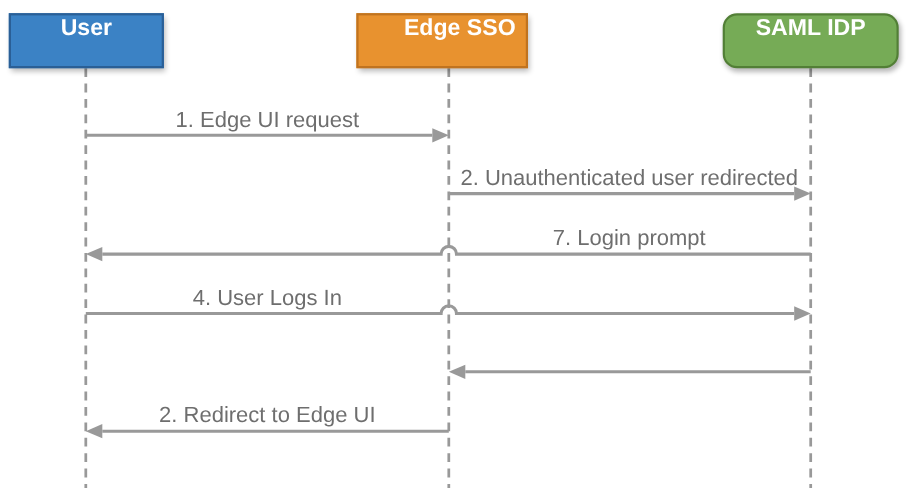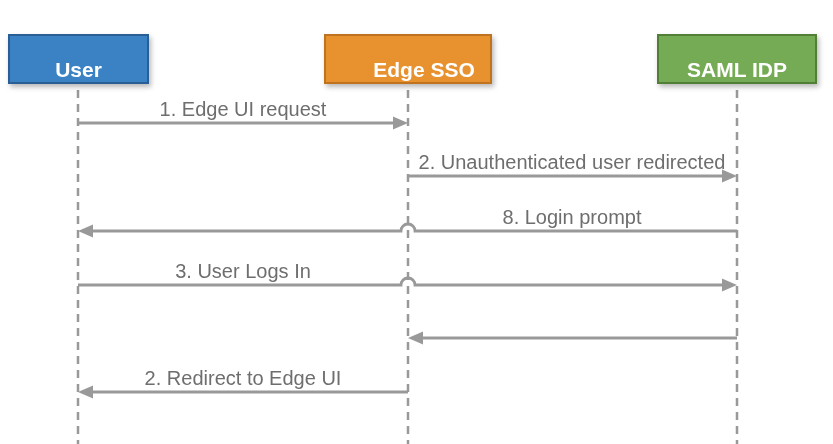--- a/index.html
+++ b/index.html
@@ -38,31 +38,30 @@
   .msg-head {
     fill: var(--line-color);
     stroke: none;
   }
   .actor-box {
     position: absolute;
     top: 12px;
     height: 50px;
     border: 2px solid;
     display: flex;
-    align-items: flex-end;
+    align-items: flex-start;
     justify-content: center;
     color: var(--actor-text);
     font-size: 21px;
     font-weight: bold;
     box-shadow: 2px 3px 5px rgba(0,0,0,0.28);
-    margin-top: 22px;
   }
   .actor-user    { left: 8px;   width: 141px; }
-  .actor-edgesso { left: 324px; width: 168px; padding-left: 32px; }
-  .actor-samlidp { left: 657px; width: 160px; }
+  .actor-edgesso { left: 324px; width: 156px; padding-left: 32px; }
+  .actor-samlidp { left: 657px; width: 160px; border-radius: 13px; }
   .msg-label {
     position: absolute;
     transform: translateX(-50%);
     white-space: nowrap;
     color: var(--label-color);
     font-size: 20px;
     line-height: 20px;
   }
 </style>
 </head>
@@ -112,17 +111,17 @@
   </div>
   <div class="actor-box actor-edgesso" style="background-color: rgb(232, 146, 47); border-color: rgb(192, 115, 31);">
     <span>Edge SSO</span>
   </div>
   <div class="actor-box actor-samlidp" style="background-color: rgb(118, 171, 86); border-color: rgb(82, 127, 54);">
     <span>SAML IDP</span>
   </div>
 
   <div class="msg-label" style="left:243px; top:99px">1. Edge UI request</div>
   <div class="msg-label" style="left:572px; top:152px">2. Unauthenticated user redirected</div>
-  <div class="msg-label" style="left:572px; top:207px">8. Login prompt</div>
-  <div class="msg-label" style="left:243px; top:261px">3. User Logs In</div>
+  <div class="msg-label" style="left:572px; top:207px">7. Login prompt</div>
+  <div class="msg-label" style="left:243px; top:261px">4. User Logs In</div>
   <div class="msg-label" style="left:243px; top:368px">2. Redirect to Edge UI</div>
 
 </div>
 
 </body></html>

